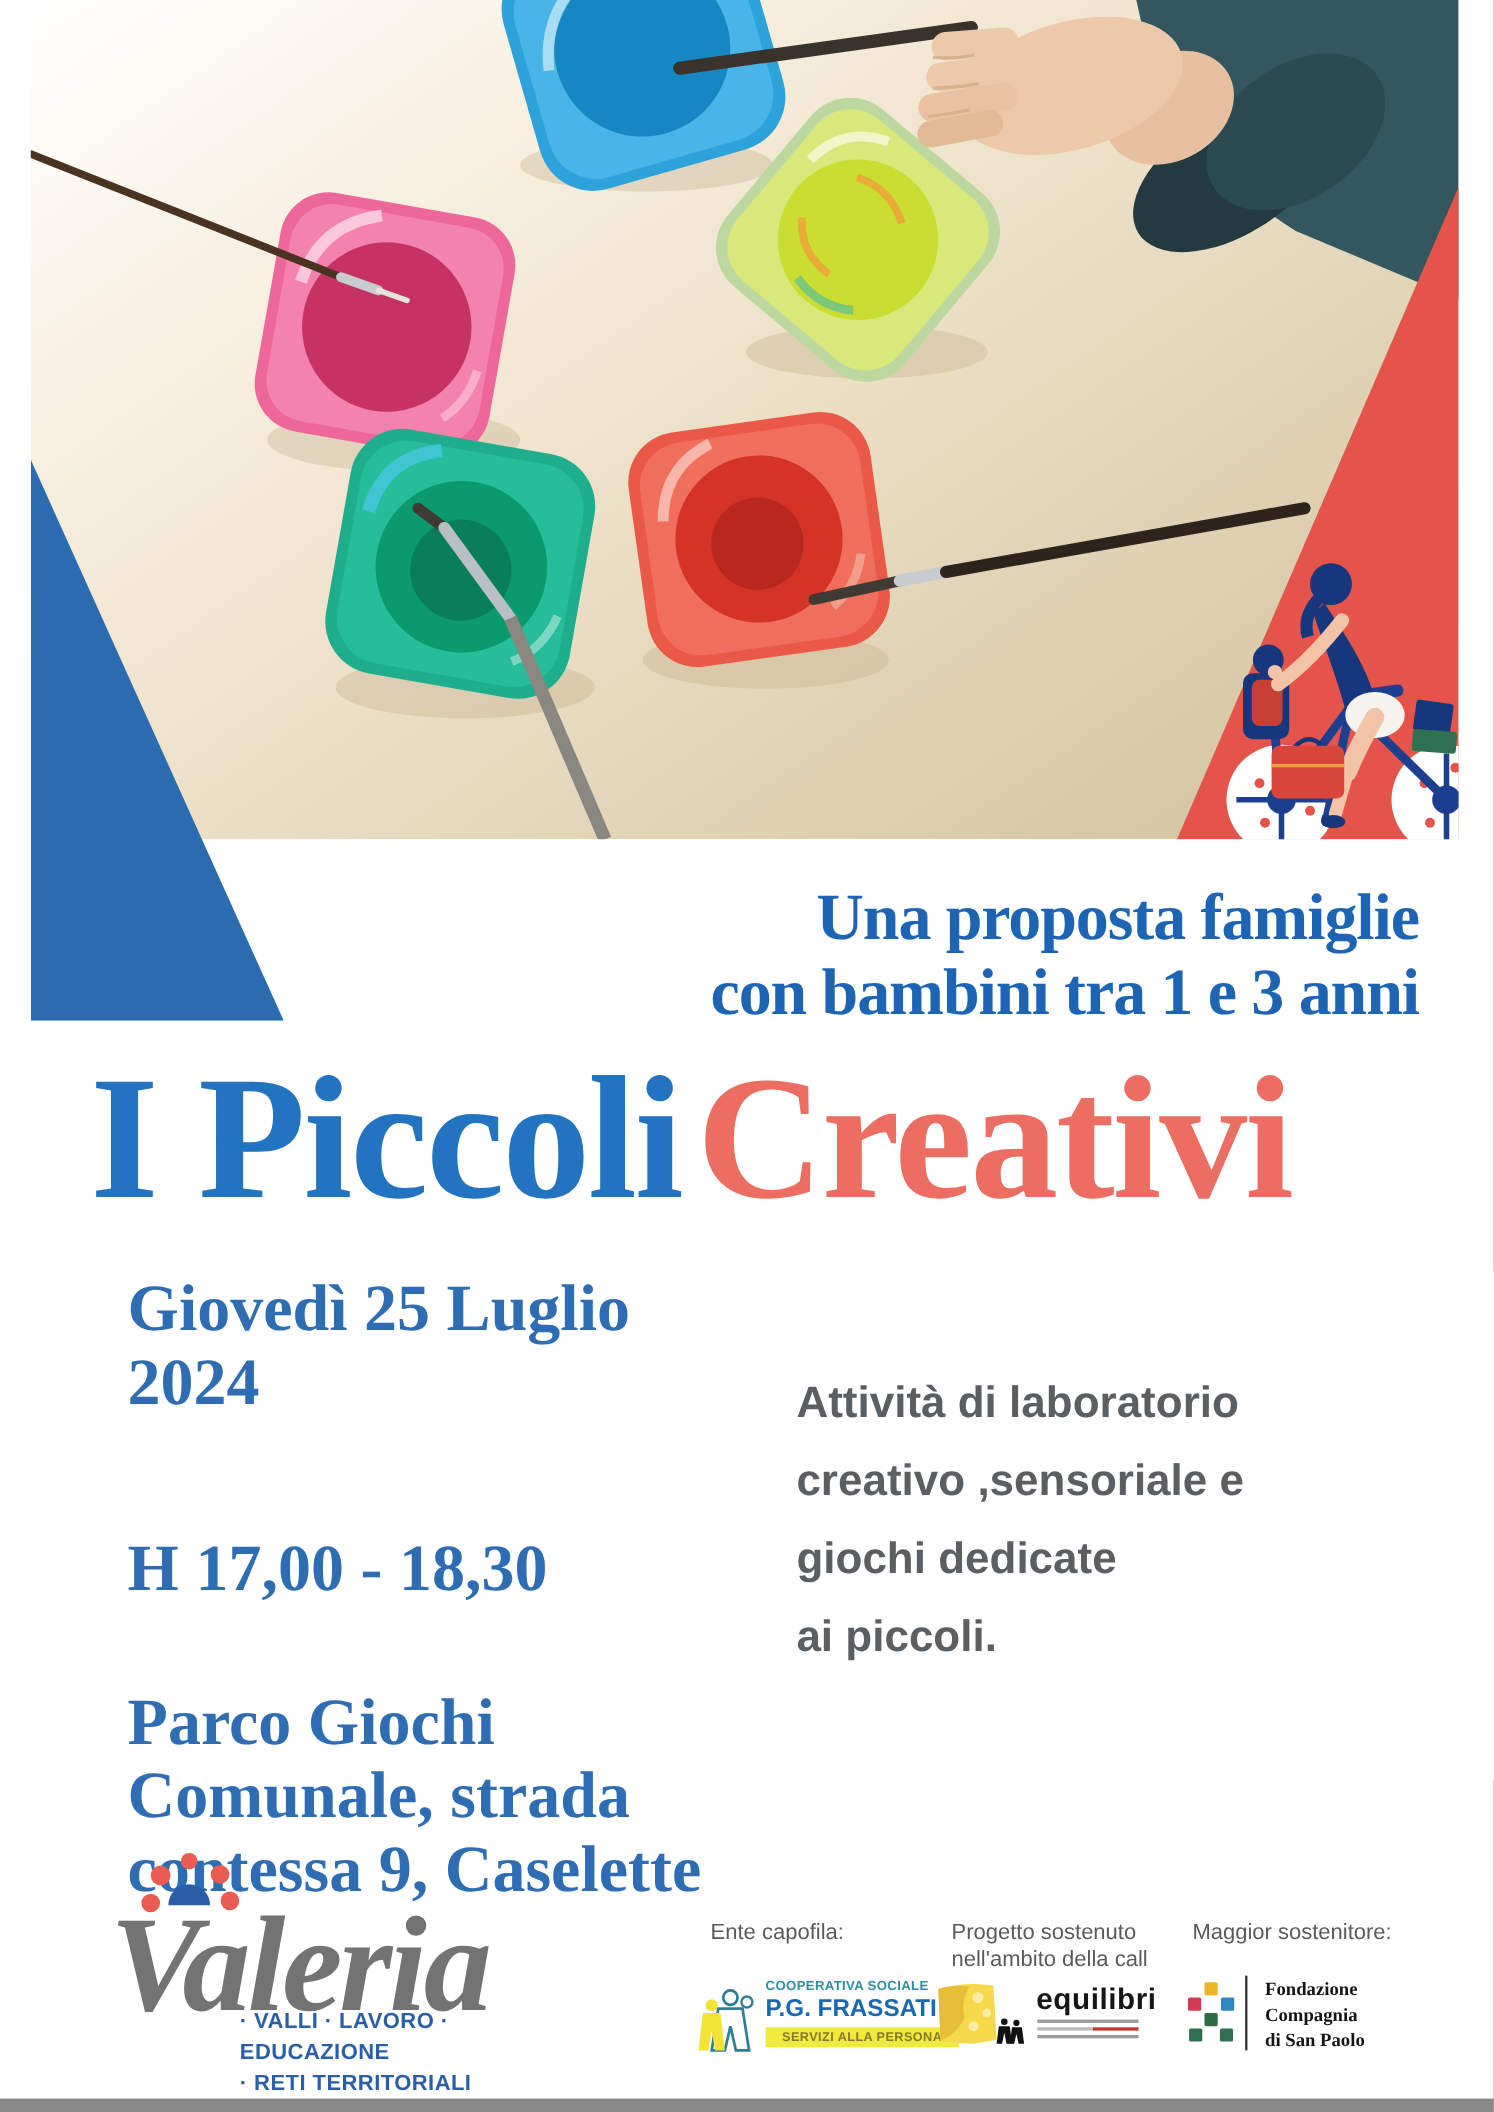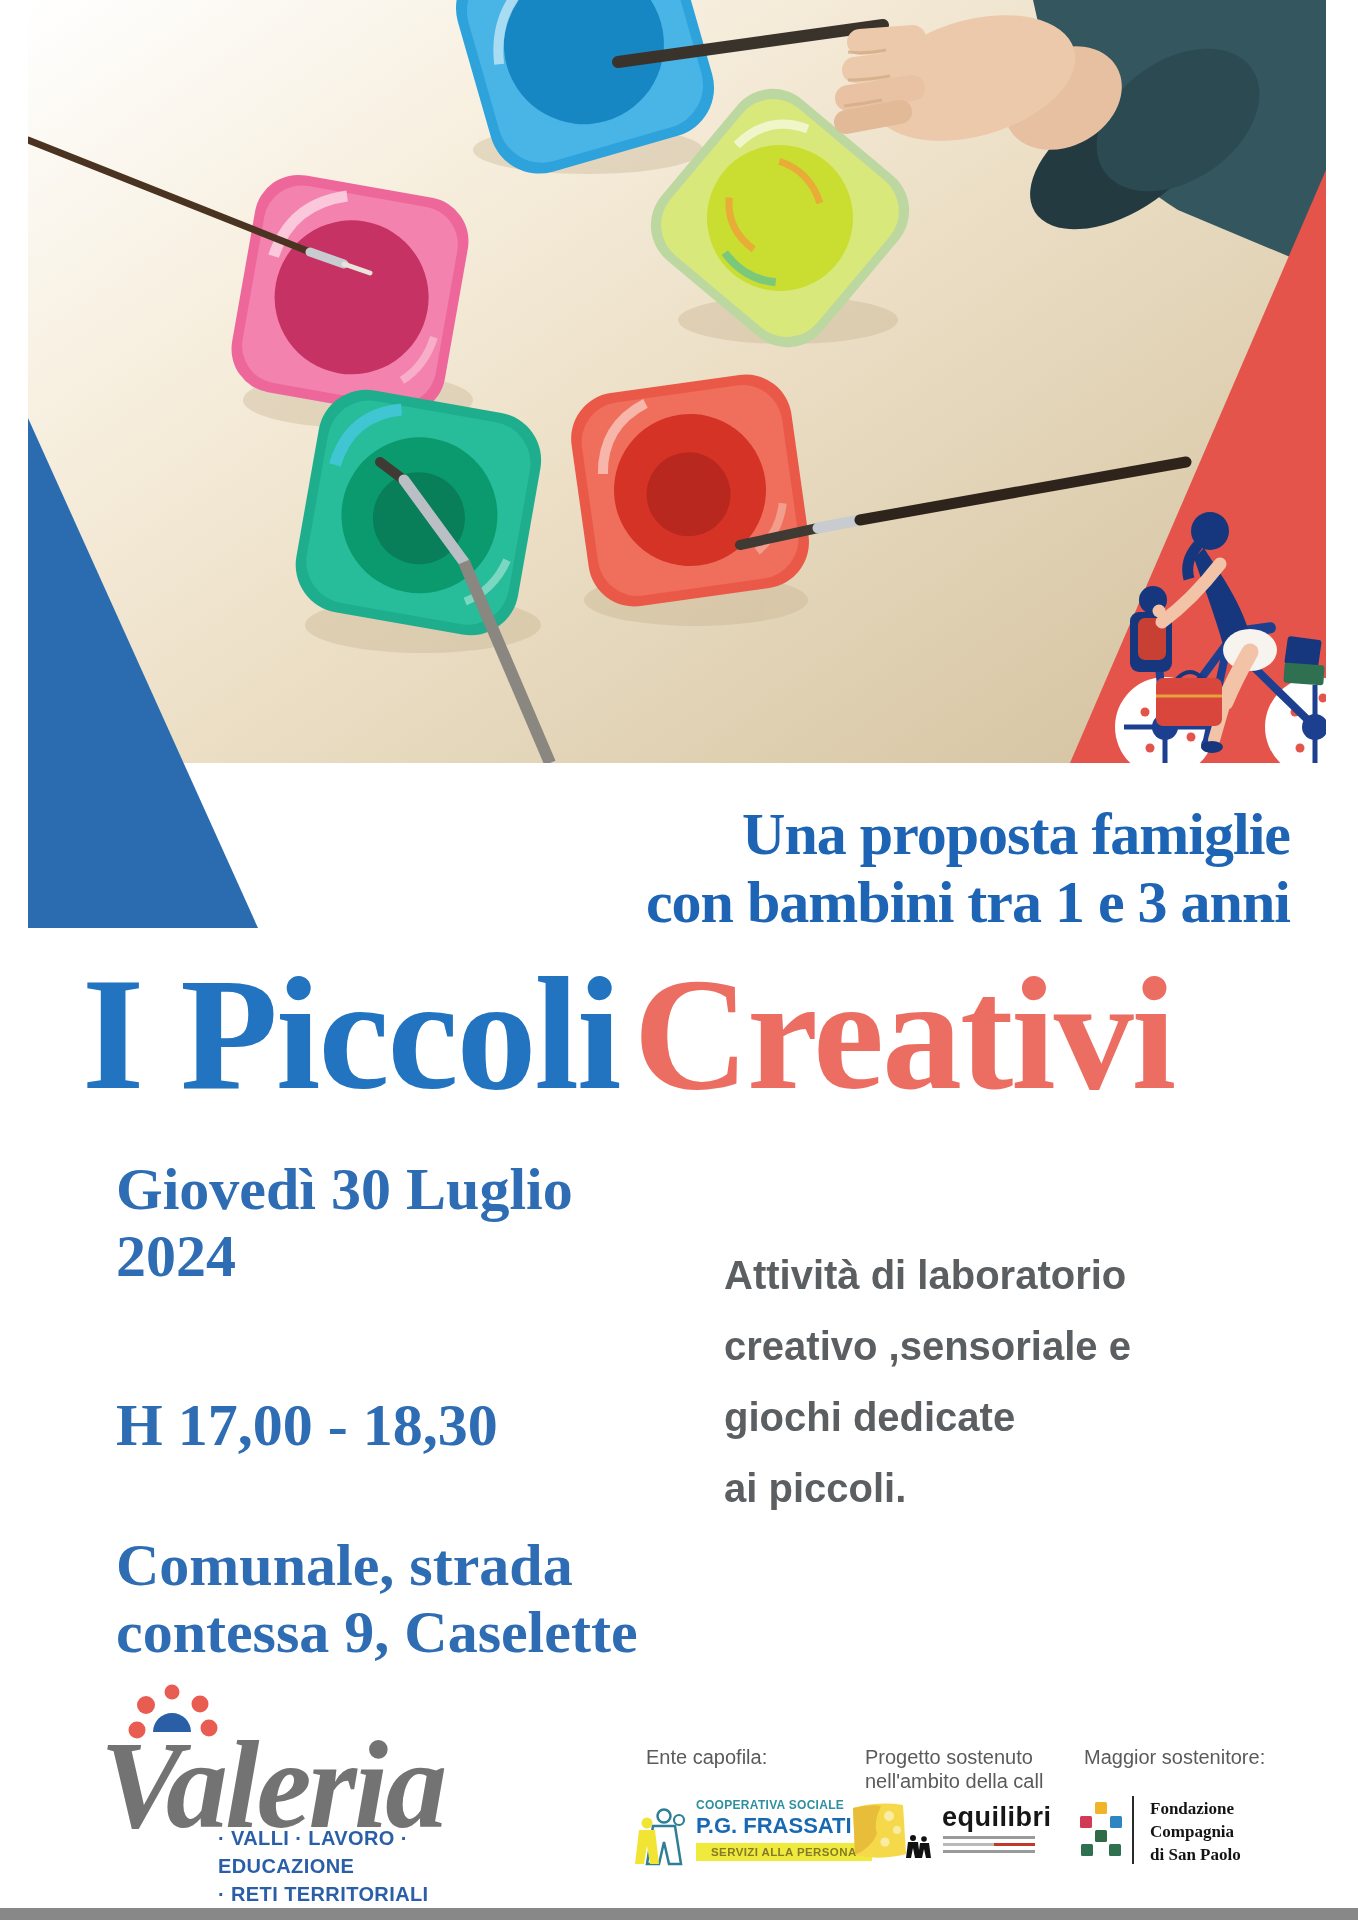--- a/index.html
+++ b/index.html
@@ -214,25 +214,26 @@
   <div class="abs header-block">
     <div>Una proposta famiglie</div>
     <div>con bambini tra 1 e 3 anni</div>
   </div>
 
   <div class="abs title">
     <span class="t-blue">I Piccoli</span><span class="t-red">Creativi</span>
   </div>
 
   <div class="abs blue-col date-block">
-    <div>Giovedì 30 Luglio</div>
+    <div>Giovedì 25 Luglio</div>
     <div>2024</div>
   </div>
   <div class="abs blue-col time-block">H 17,00 - 18,30</div>
   <div class="abs blue-col loc-block">
+    <div>Parco Giochi</div>
     <div>Comunale, strada</div>
     <div>contessa 9, Caselette</div>
   </div>
 
   <div class="abs gray-col">
     <div>Attività di laboratorio</div>
     <div>creativo ,sensoriale e</div>
     <div>giochi dedicate</div>
     <div>ai piccoli.</div>
   </div>

